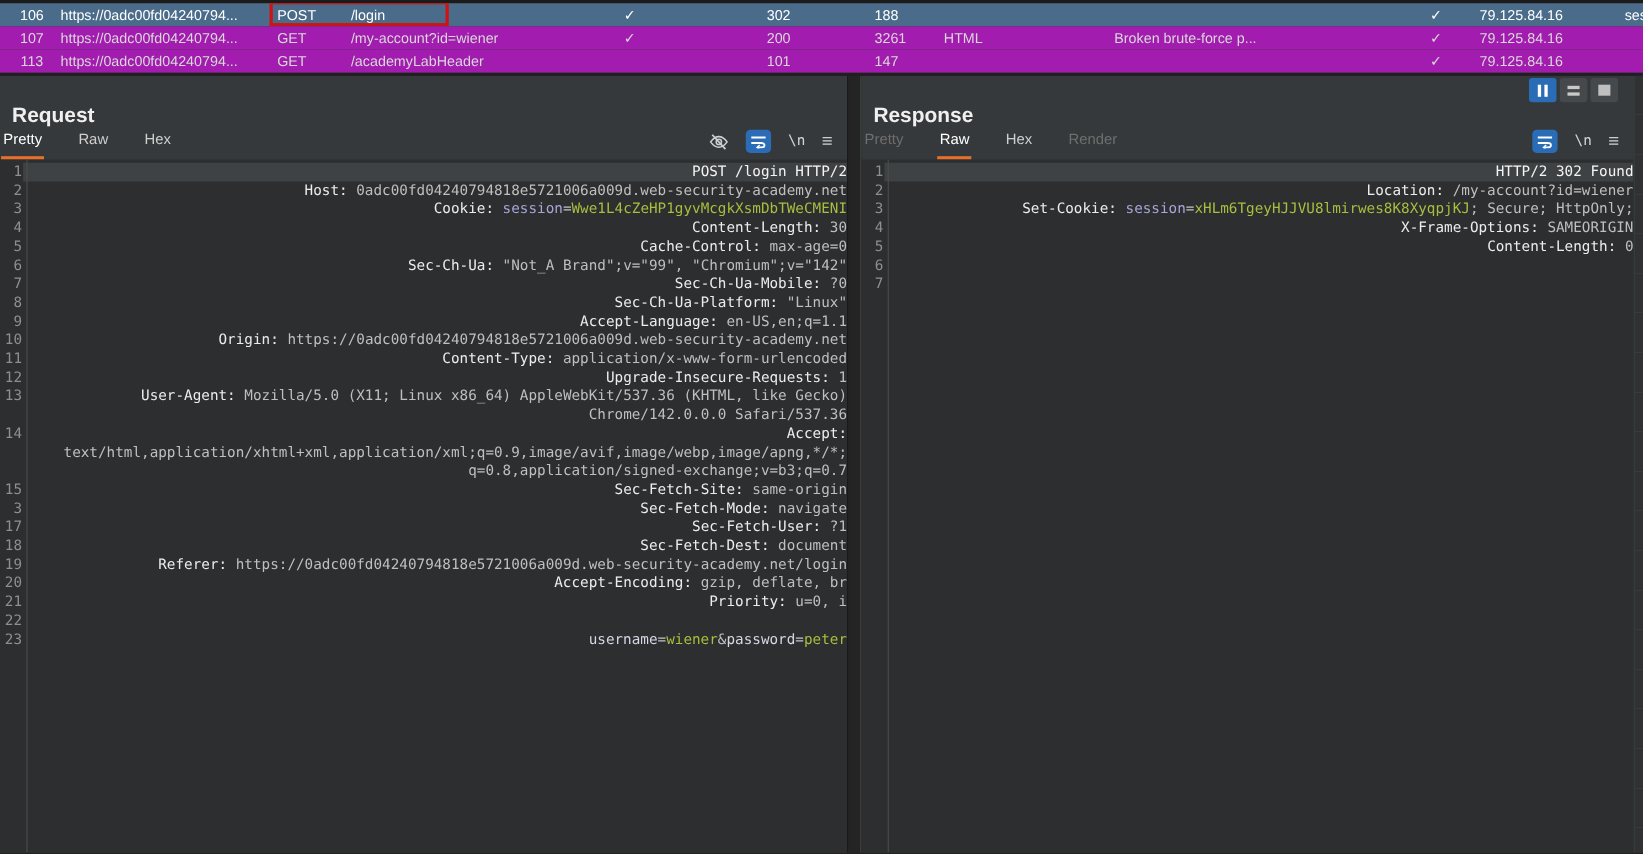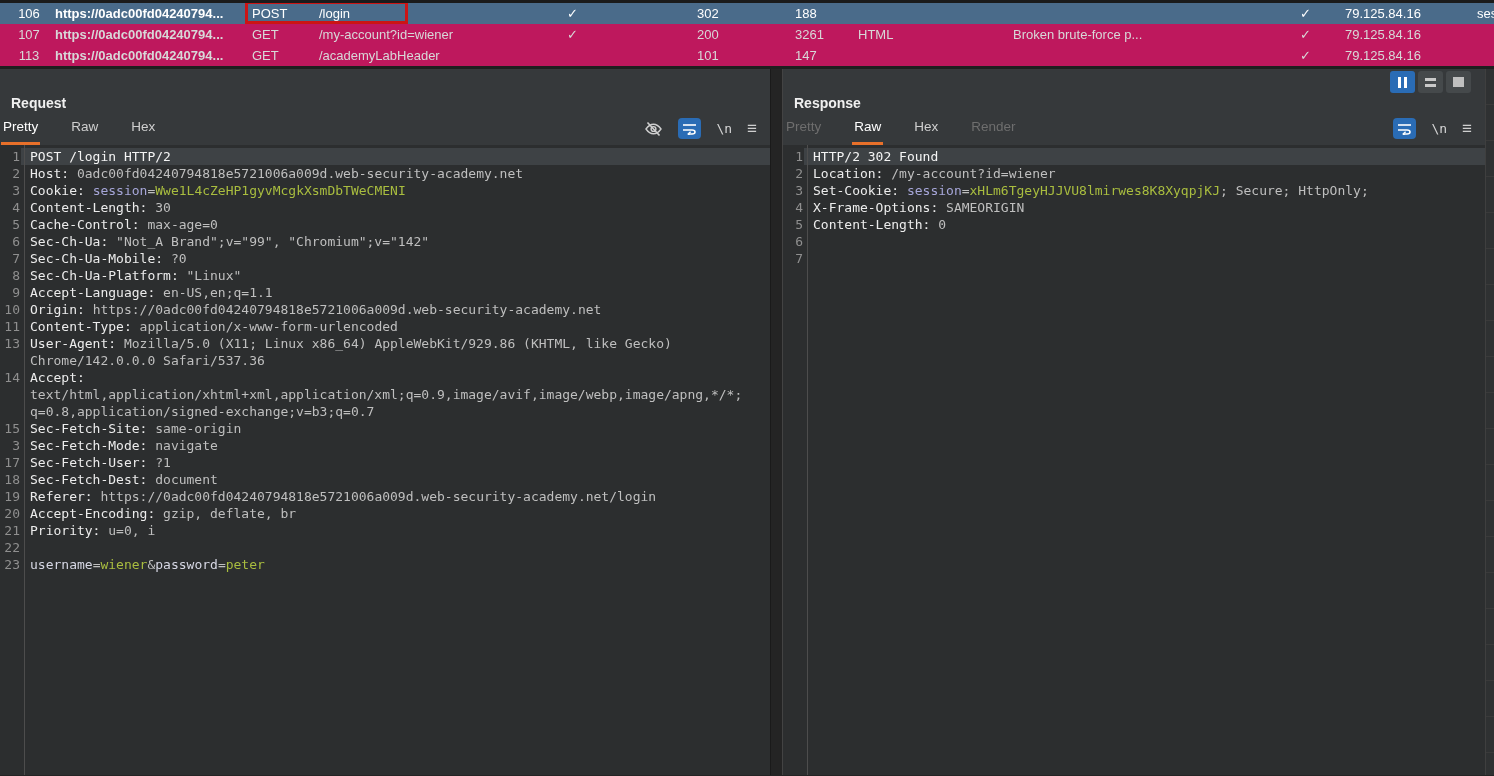--- a/index.html
+++ b/index.html
@@ -4,43 +4,43 @@
 <style>
   * { margin:0; padding:0; box-sizing:border-box; }
   html,body { width:1494px; height:776px; overflow:hidden; background:#242424;
               font-family:"Liberation Sans", sans-serif; }
 
   
   .table-wrap { position:relative; width:1494px; background:#333333; }
   .table-top-strip { height:3px; background:#1b1b1b; }
   .trow { position:relative; display:grid; height:21px; align-items:center;
           grid-template-columns:48px 200px 63px 250px 136px 98px 63px 155px 287px 45px 132px 1fr;
-          background:#be185d; color:#d8d8d8; font-size:13px; white-space:nowrap; overflow:hidden; }
+          background:#a21caf; color:#d8d8d8; font-size:13px; white-space:nowrap; overflow:hidden; }
   .trow.sel { background:#4a6b8a; color:#ffffff; }
   .tcell { overflow:hidden; text-overflow:clip; }
   .c-id { padding-left:10px;text-align:center; }
-  .c-host { padding-left:7px;font-weight:bold; }
+  .c-host { padding-left:7px; }
   .c-method { padding-left:4px; }
   .c-path { padding-left:8px; }
   .c-params { padding-left:6px; }
   .c-check { font-size:13px; }
   .redbox { position:absolute; left:245px; top:-2px; width:163px; height:23px;
             border:3px solid #cc1414; pointer-events:none; }
   .table-bottom-strip { height:3px; background:#1f1f1f; }
 
   
   .main { position:relative; display:flex; width:1494px; height:706px; background:#242424; }
   .panel { background:#36393b; display:flex; flex-direction:column; position:relative; }
   .panel.left  { width:770px; }
   .panel-gap { width:13px; background:#242424; border-left:1px solid #1a1a1a; border-right:1px solid #434343; }
   .panel.right { width:702px; }
   .right-scroll { width:9px; background:#2f3132; border-left:1px solid #3f3f3f;
                   background-image:repeating-linear-gradient(to bottom,#2f3132 0 35px,#3a3a3a 35px 36px); }
 
-  .panel-title { font-size:14px; font-weight:bold; color:#f0f0f0; padding:26px 0 0 11px; height:46px; }
+  .panel-title { font-size:19px; font-weight:bold; color:#f0f0f0; padding:26px 0 0 11px; height:46px; }
   .tabbar { display:flex; align-items:flex-end; height:30px; padding-left:1px; }
   .tab { font-size:13.5px; color:#cfcfcf; margin-right:29px; padding:0 2px 8px 2px;
          border-bottom:3px solid transparent; cursor:default; }
   .tab.selected { color:#ffffff; border-bottom-color:#e8702a; }
   .tab.disabled { color:#6e6e6e; }
   .iconbar { margin-left:auto; display:flex; align-items:center; gap:15px; padding:0 13px 6px 0; }
   .ibtn { display:flex; align-items:center; justify-content:center; height:21px; }
   .ibtn.wrap-on { background:#2a6cb5; border-radius:4px; width:23px; }
   .nl-glyph { color:#d6d6d6; font-size:13px; font-family:"DejaVu Sans Mono", monospace; }
   .menu-glyph { color:#cfcfcf; font-size:17px; line-height:1; }
@@ -56,21 +56,21 @@
   .rows-glyph i { display:block; width:11px; height:3px; background:#c9c9c9; }
   .stop-glyph { width:11px; height:10px; background:#bfbfbf; }
 
   
   .editor { flex:1; background:#2c2e2f; position:relative; padding-top:3px; overflow:hidden;
             font-family:"DejaVu Sans Mono", monospace; font-size:13px; }
   .editor::before { content:""; position:absolute; left:24px; top:0; bottom:0;
                     width:1px; background:#4d4d4d; }
   .eline { display:flex; height:17px; line-height:17px; white-space:pre; }
   .lnum { width:20px; text-align:right; color:#8f8f8f; flex:none; padding-right:0; }
-  .ltxt { flex:1; padding-left:9px; margin-left:1px; }
+  .ltxt { flex:1; padding-left:9px; margin-left:1px;text-align:right; }
   .eline.hl .ltxt { background:#3e4245; }
   .c-st { color:#f4f4f4; }
   .c-hn { color:#ececec; }
   .c-hv { color:#bfbfbf; }
   .c-pn { color:#a6a6d8; }
   .c-pv { color:#a9bd3f; }
   .c-bn { color:#d6d7e4; }
 
   
   .eye-off svg { display:block; }
@@ -160,21 +160,22 @@
         <div class="eline"><span class="lnum">2</span><span class="ltxt"><span class="c-hn">Host: </span><span class="c-hv">0adc00fd04240794818e5721006a009d.web-security-academy.net</span></span></div>
         <div class="eline"><span class="lnum">3</span><span class="ltxt"><span class="c-hn">Cookie: </span><span class="c-pn">session</span><span class="c-hv">=</span><span class="c-pv">Wwe1L4cZeHP1gyvMcgkXsmDbTWeCMENI</span></span></div>
         <div class="eline"><span class="lnum">4</span><span class="ltxt"><span class="c-hn">Content-Length: </span><span class="c-hv">30</span></span></div>
         <div class="eline"><span class="lnum">5</span><span class="ltxt"><span class="c-hn">Cache-Control: </span><span class="c-hv">max-age=0</span></span></div>
         <div class="eline"><span class="lnum">6</span><span class="ltxt"><span class="c-hn">Sec-Ch-Ua: </span><span class="c-hv">"Not_A Brand";v="99", "Chromium";v="142"</span></span></div>
         <div class="eline"><span class="lnum">7</span><span class="ltxt"><span class="c-hn">Sec-Ch-Ua-Mobile: </span><span class="c-hv">?0</span></span></div>
         <div class="eline"><span class="lnum">8</span><span class="ltxt"><span class="c-hn">Sec-Ch-Ua-Platform: </span><span class="c-hv">"Linux"</span></span></div>
         <div class="eline"><span class="lnum">9</span><span class="ltxt"><span class="c-hn">Accept-Language: </span><span class="c-hv">en-US,en;q=1.1</span></span></div>
         <div class="eline"><span class="lnum">10</span><span class="ltxt"><span class="c-hn">Origin: </span><span class="c-hv">https://0adc00fd04240794818e5721006a009d.web-security-academy.net</span></span></div>
         <div class="eline"><span class="lnum">11</span><span class="ltxt"><span class="c-hn">Content-Type: </span><span class="c-hv">application/x-www-form-urlencoded</span></span></div>
-        <div class="eline"><span class="lnum">13</span><span class="ltxt"><span class="c-hn">User-Agent: </span><span class="c-hv">Mozilla/5.0 (X11; Linux x86_64) AppleWebKit/929.86 (KHTML, like Gecko)</span></span></div>
+        <div class="eline"><span class="lnum">12</span><span class="ltxt"><span class="c-hn">Upgrade-Insecure-Requests: </span><span class="c-hv">1</span></span></div>
+        <div class="eline"><span class="lnum">13</span><span class="ltxt"><span class="c-hn">User-Agent: </span><span class="c-hv">Mozilla/5.0 (X11; Linux x86_64) AppleWebKit/537.36 (KHTML, like Gecko)</span></span></div>
         <div class="eline"><span class="lnum"></span><span class="ltxt"><span class="c-hv">Chrome/142.0.0.0 Safari/537.36</span></span></div>
         <div class="eline"><span class="lnum">14</span><span class="ltxt"><span class="c-hn">Accept:</span></span></div>
         <div class="eline"><span class="lnum"></span><span class="ltxt"><span class="c-hv">text/html,application/xhtml+xml,application/xml;q=0.9,image/avif,image/webp,image/apng,*/*;</span></span></div>
         <div class="eline"><span class="lnum"></span><span class="ltxt"><span class="c-hv">q=0.8,application/signed-exchange;v=b3;q=0.7</span></span></div>
         <div class="eline"><span class="lnum">15</span><span class="ltxt"><span class="c-hn">Sec-Fetch-Site: </span><span class="c-hv">same-origin</span></span></div>
         <div class="eline"><span class="lnum">3</span><span class="ltxt"><span class="c-hn">Sec-Fetch-Mode: </span><span class="c-hv">navigate</span></span></div>
         <div class="eline"><span class="lnum">17</span><span class="ltxt"><span class="c-hn">Sec-Fetch-User: </span><span class="c-hv">?1</span></span></div>
         <div class="eline"><span class="lnum">18</span><span class="ltxt"><span class="c-hn">Sec-Fetch-Dest: </span><span class="c-hv">document</span></span></div>
         <div class="eline"><span class="lnum">19</span><span class="ltxt"><span class="c-hn">Referer: </span><span class="c-hv">https://0adc00fd04240794818e5721006a009d.web-security-academy.net/login</span></span></div>
         <div class="eline"><span class="lnum">20</span><span class="ltxt"><span class="c-hn">Accept-Encoding: </span><span class="c-hv">gzip, deflate, br</span></span></div>

